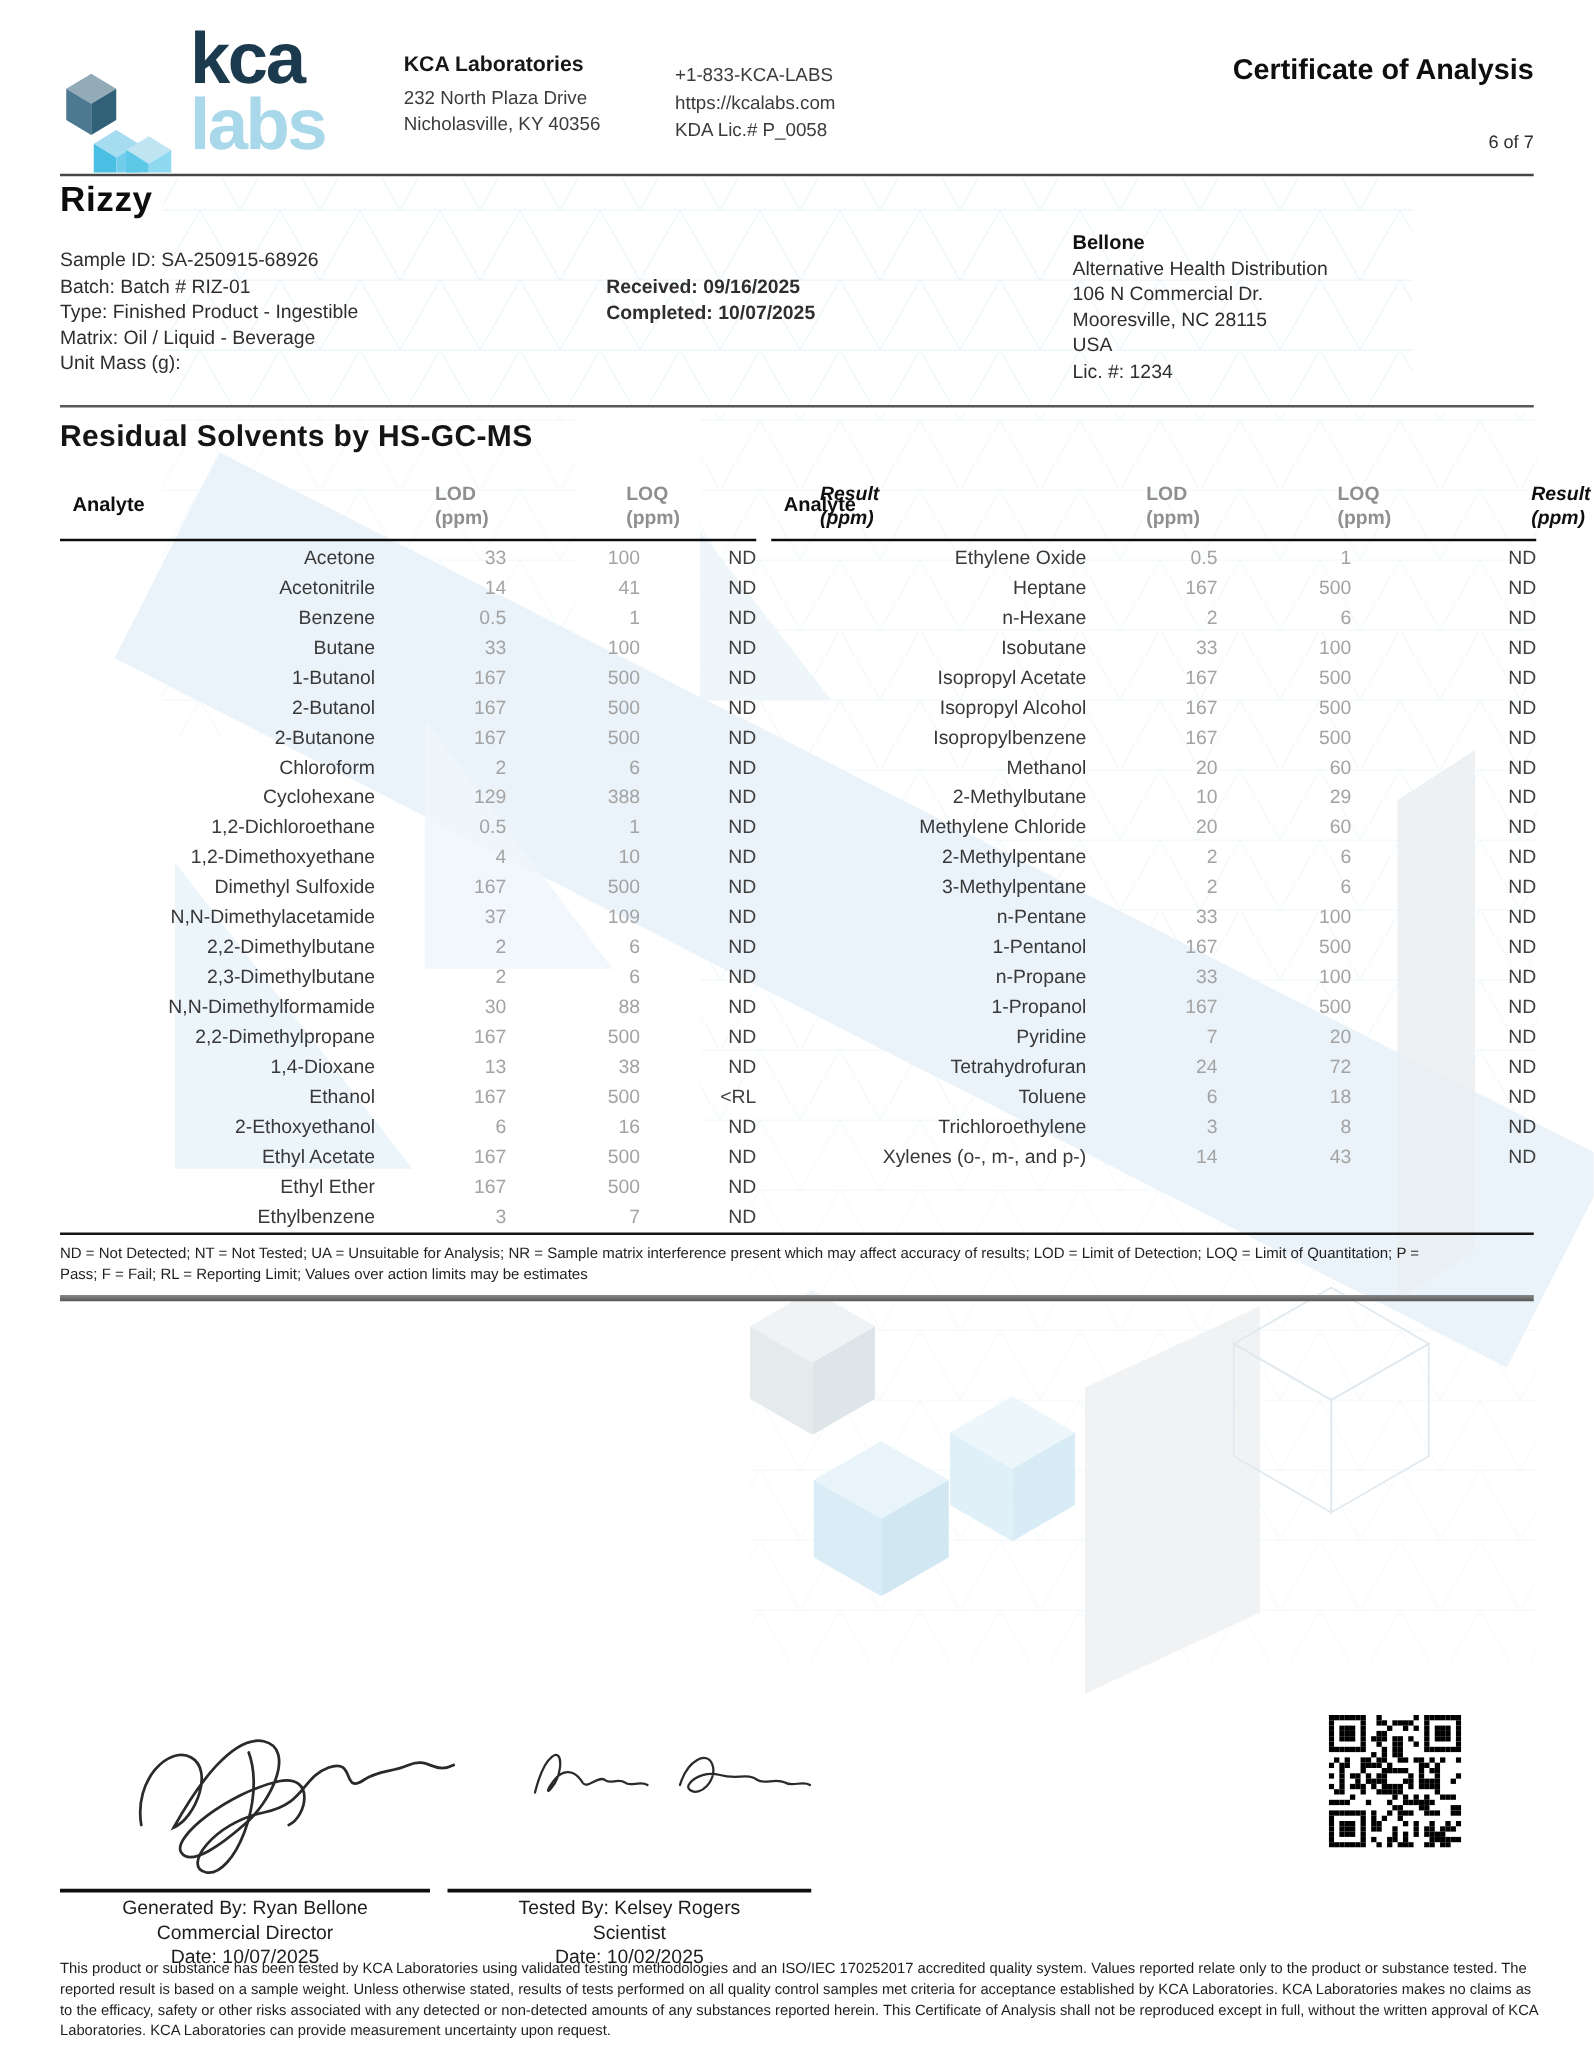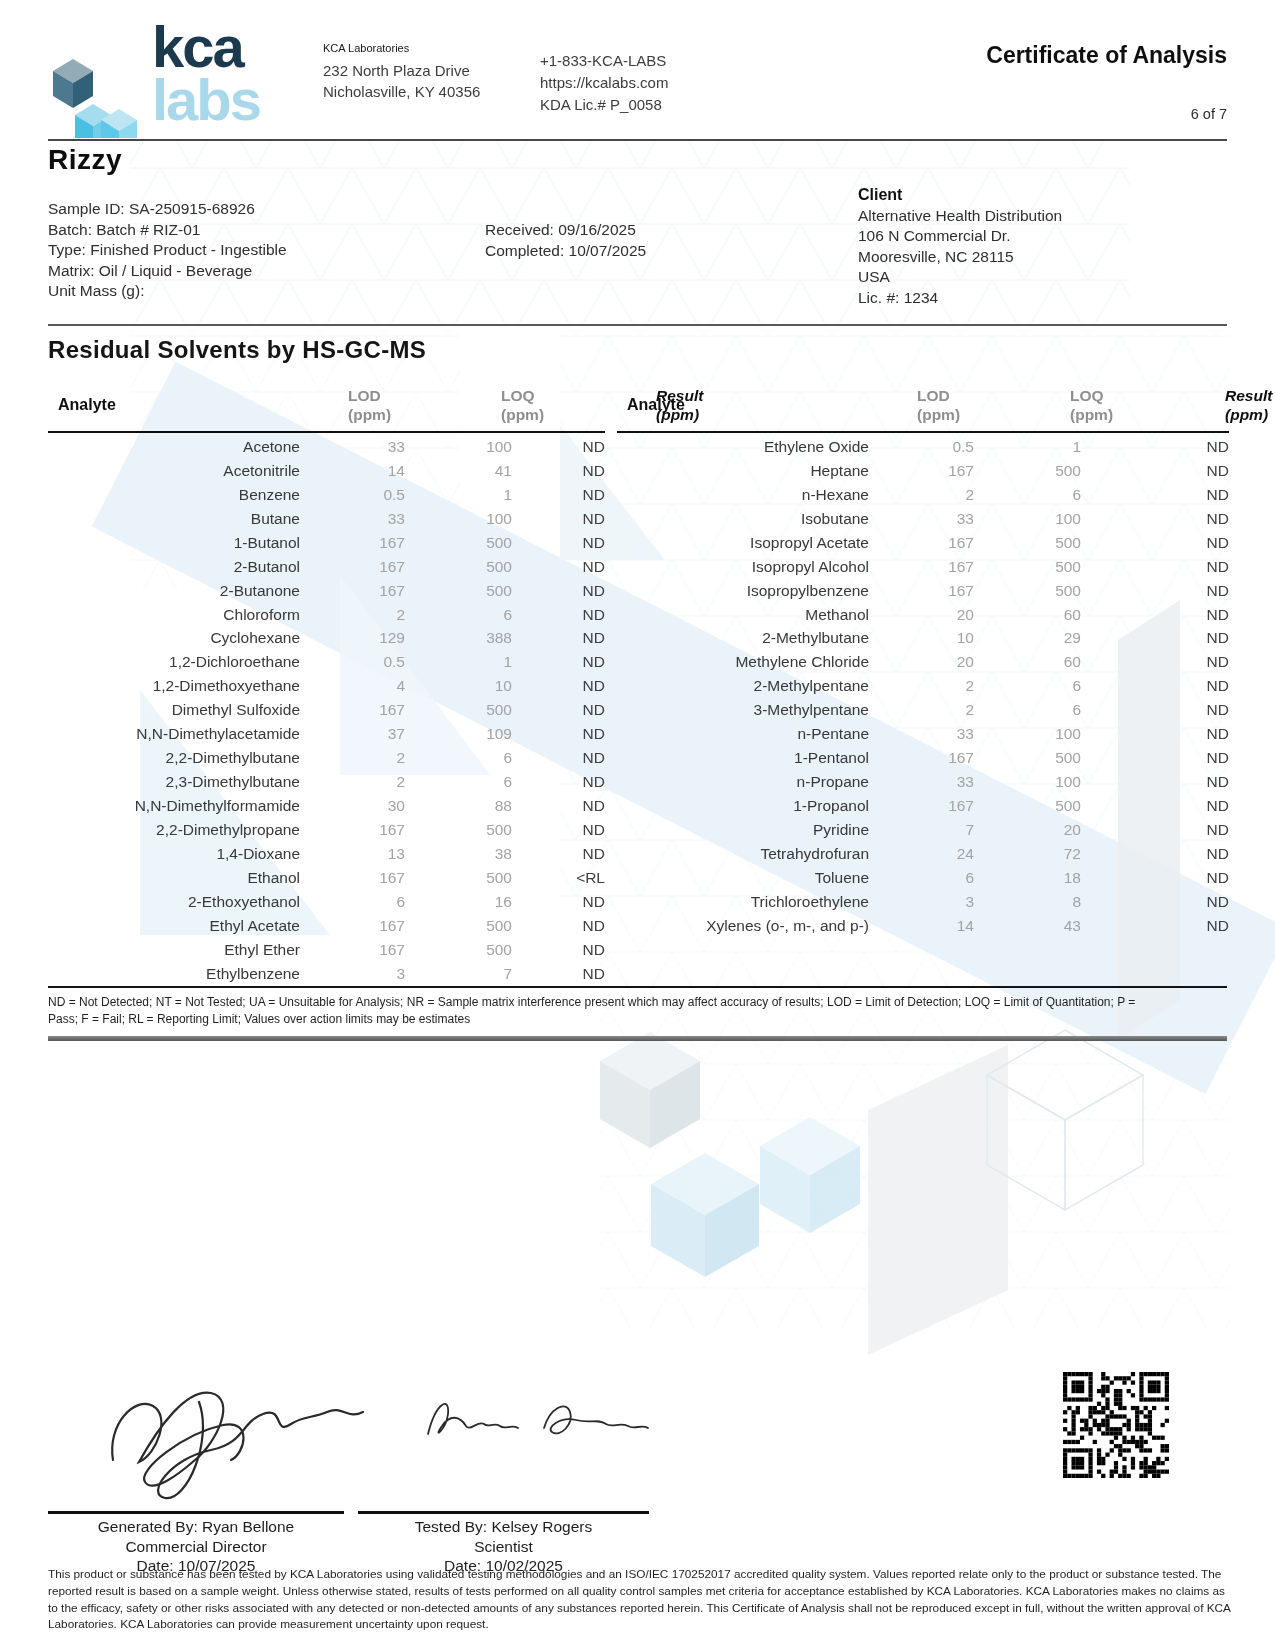--- a/index.html
+++ b/index.html
@@ -8,31 +8,31 @@
   .abs{position:absolute;}
   .bg-decor{position:absolute;left:0;top:0;z-index:0;pointer-events:none;}
   .content{position:relative;z-index:1;}
 
   
   .logo-cubes{left:26px;top:26px;}
   .logo-text{left:152px;top:20px;font-weight:800;font-size:58px;line-height:.92;letter-spacing:-2px;}
   .logo-kca{color:#1b3a4d;}
   .logo-labs{color:#a9d8ea;}
   .lab-block{left:323px;top:42px;}
-  .lab-name{font-size:11px;font-weight:normal;color:#161616;margin-bottom:6px;}
+  .lab-name{font-size:17px;font-weight:bold;color:#161616;margin-bottom:6px;}
   .lab-line{font-size:15px;color:#3c3c3c;line-height:21px;}
   .contact-block{left:540px;top:50px;font-size:15px;color:#3c3c3c;line-height:22px;}
   .cert-title{right:48px;top:42px;font-size:23px;font-weight:bold;color:#0f0f0f;text-align:right;margin-left:44px;}
   .page-num{right:48px;top:106px;font-size:14.5px;color:#2d2d2d;}
   .hr1{left:48px;right:48px;top:139px;height:2px;background:#474747;}
 
   
   .sample-name{left:48px;top:144px;font-size:28px;font-weight:800;color:#0d0d0d;letter-spacing:.5px;}
   .sample-info{left:48px;top:199px;font-size:15.5px;color:#2e2e2e;line-height:20.6px;}
-  .dates-block{left:485px;top:220px;font-size:15.5px;color:#2e2e2e;line-height:20.6px;}
+  .dates-block{left:485px;top:220px;font-size:15.5px;color:#2e2e2e;line-height:20.6px;font-weight:bold;}
   .client-block{left:858px;top:185px;font-size:15.5px;color:#2e2e2e;line-height:20.6px;}
   .client-heading{font-weight:bold;font-size:16px;color:#111;}
   .hr2{left:48px;right:48px;top:324px;height:2px;background:#585858;}
 
   
   .section-title{left:48px;top:336px;font-size:24px;font-weight:800;color:#151515;letter-spacing:.3px;}
   .tbl{top:383px;}
   .tbl-left{left:48px;width:557px;}
   .tbl-right{left:617px;width:612px;}
   .thead{display:grid;grid-template-columns:242px 105px 107px 1fr;padding-left:10px;
@@ -154,21 +154,21 @@
       <div>Matrix: Oil / Liquid - Beverage</div>
       <div>Unit Mass (g):</div>
     </div>
 
     <div class="abs dates-block">
       <div>Received: 09/16/2025</div>
       <div>Completed: 10/07/2025</div>
     </div>
 
     <div class="abs client-block">
-      <div class="client-heading">Client</div>
+      <div class="client-heading">Bellone</div>
       <div>Alternative Health Distribution</div>
       <div>106 N Commercial Dr.</div>
       <div>Mooresville, NC 28115</div>
       <div>USA</div>
       <div>Lic. #: 1234</div>
     </div>
 
     <div class="abs hr2"></div>
 
     <div class="abs section-title">Residual Solvents by HS-GC-MS</div>

